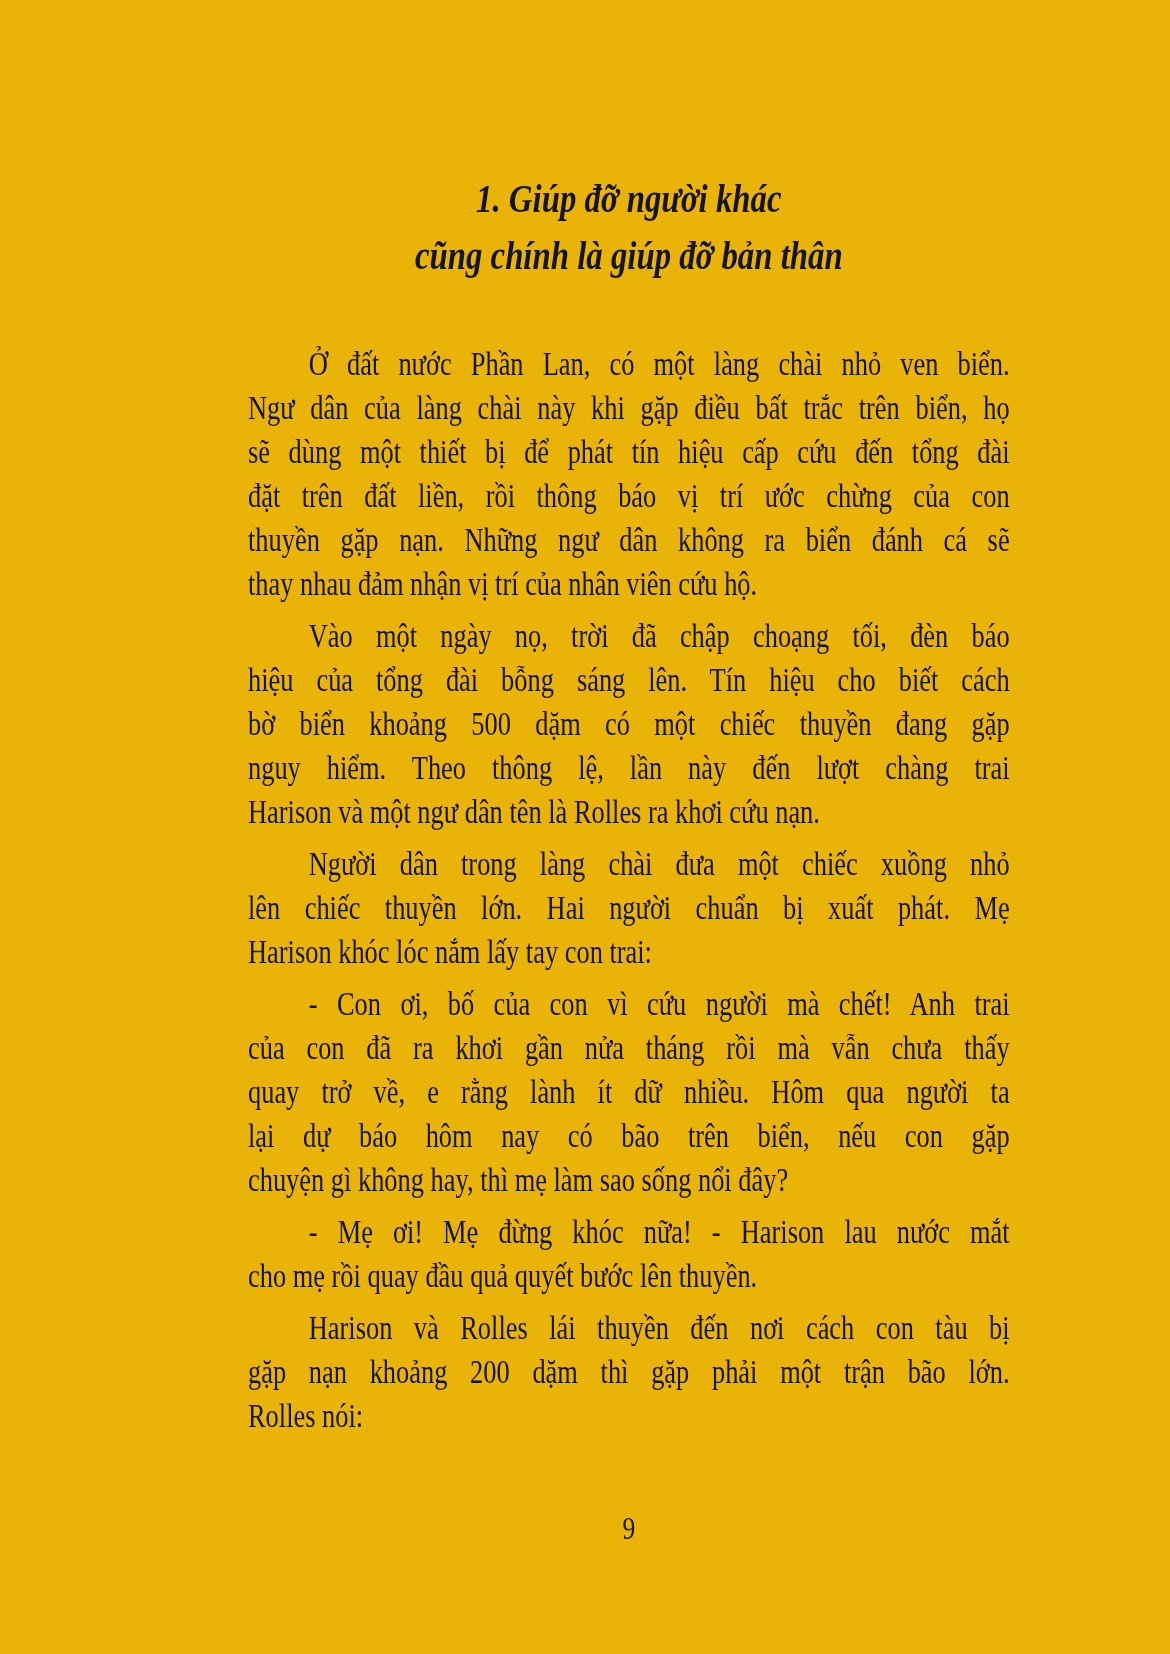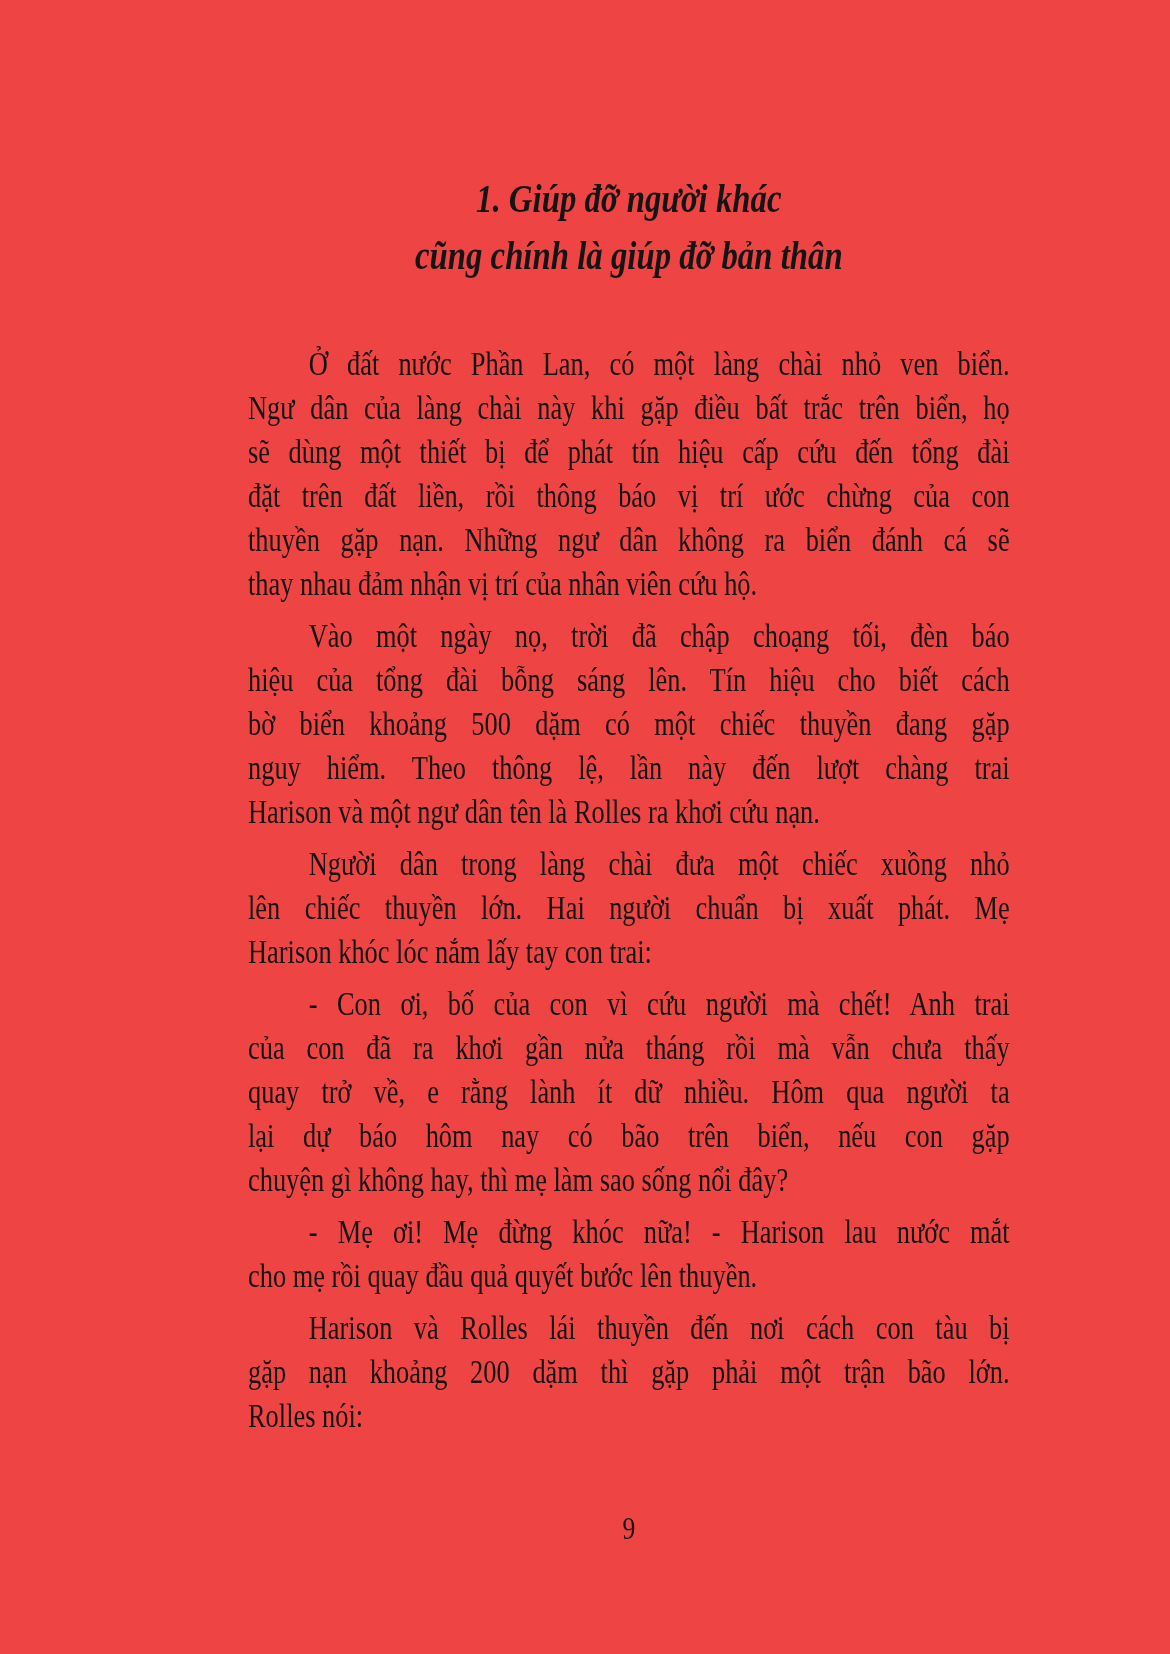--- a/index.html
+++ b/index.html
@@ -1,20 +1,20 @@
 <!DOCTYPE html>
 <html><head>
 <meta charset="utf-8">
 <style>
   html, body { margin: 0; padding: 0; background: #ffffff; }
   .page {
     position: relative;
     width: 1170px;
     height: 1654px;
-    background: #ef4444;
+    background: #eab308;
     overflow: hidden;
     font-family: "Liberation Serif", serif;
     color: #141414;
   }
   
   .content {
     position: absolute;
     left: 248px;
     top: 170px;
     width: 952px;

